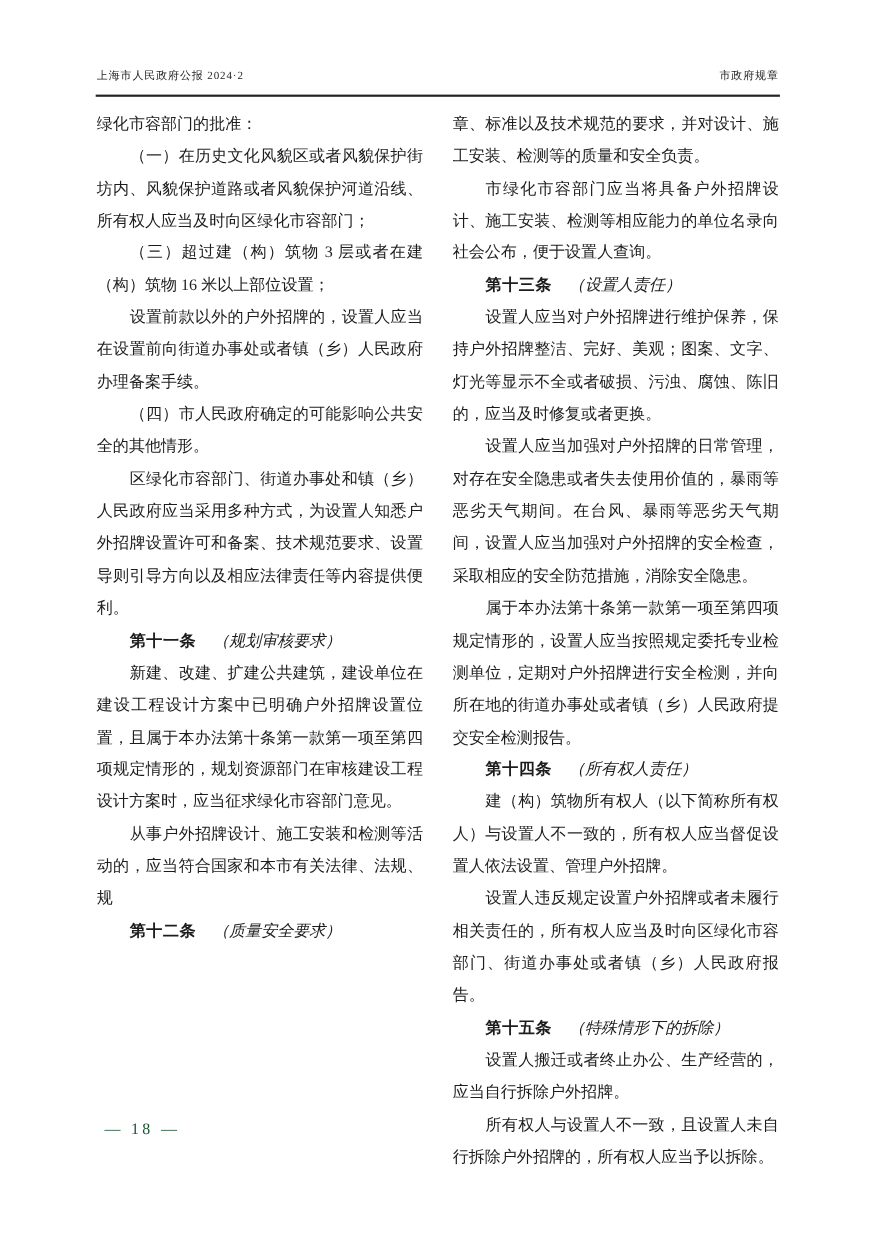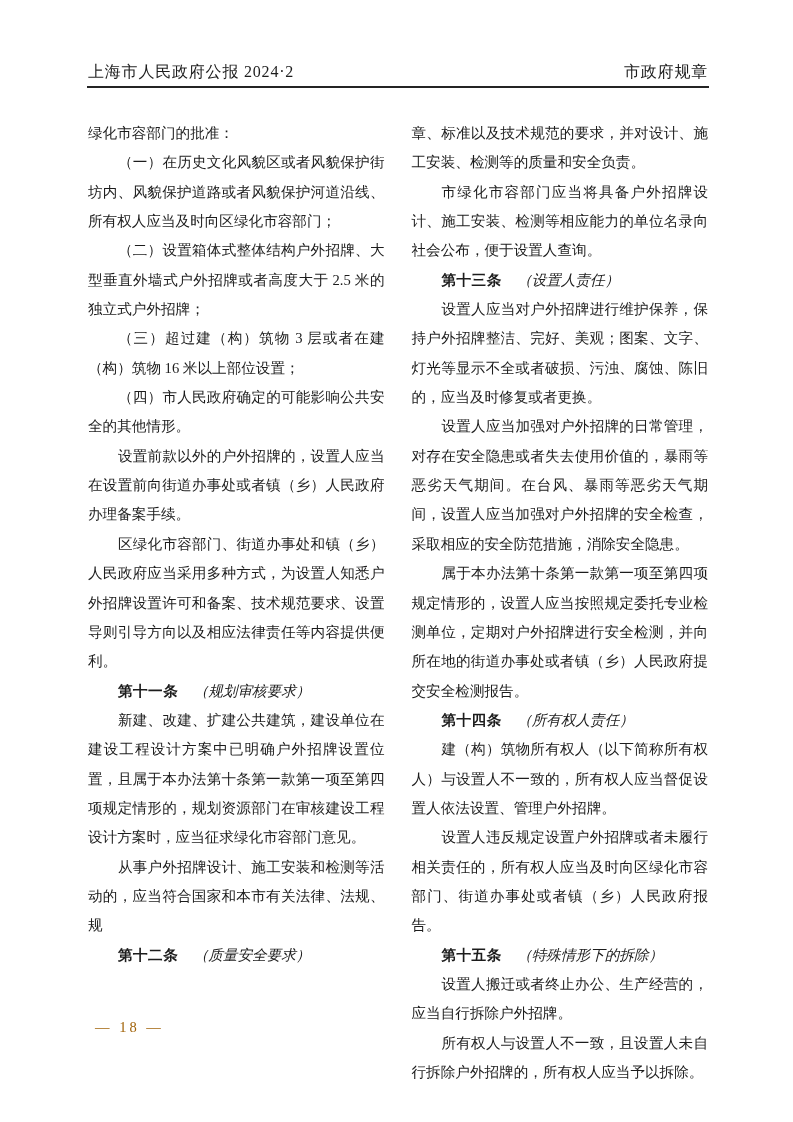--- a/index.html
+++ b/index.html
@@ -12,32 +12,32 @@
     position: relative;
     width: 793px; height: 1122px;
     background: #ffffff;
     overflow: hidden;
     color: #1c1c1c;
   }
   .running-header {
     position: absolute;
     top: 62px; left: 88px; width: 620px;
     display: flex; justify-content: space-between; align-items: baseline;
-    font-size: 16px; letter-spacing: 0.8px; color: #1d1d1d;
+    font-size: 10px; letter-spacing: 0.8px; color: #1d1d1d;
     white-space: nowrap;
   }
   .header-rule {
     position: absolute;
     top: 86px; left: 87px; width: 622px; height: 1.6px;
     background: #242424;
   }
   .content {
     position: absolute;
     top: 99px; left: 88px; width: 620px;
-    display: flex; gap: 27px; margin-top: 20px;
+    display: flex; gap: 27px;
   }
   .col { width: 296.5px; }
   .col p {
     margin: 0;
     font-size: 14.6px;
     line-height: 29.35px;
     text-align: justify;
     text-justify: inter-character;
     color: #1c1c1c;
   }
@@ -45,45 +45,44 @@
   .cont { text-indent: 0; }
   .article-term {
     font-weight: bold;
     font-family: "Liberation Sans", "DejaVu Sans", sans-serif;
     letter-spacing: 0.5px;
   }
   .article-title { margin-left: 1.05em; font-style: italic; }
   .page-footer {
     position: absolute;
     top: 1019px; left: 95px;
-    font-size: 14.5px; letter-spacing: 3px; color: #a16207;
+    font-size: 14.5px; letter-spacing: 3px; color: #14532d;
     white-space: nowrap;
   }
 </style>
 </head>
 <body>
 
 <div class="page">
 
   <div class="running-header">
     <span>上海市人民政府公报 2024·2</span>
     <span>市政府规章</span>
   </div>
 
   <div class="header-rule"></div>
 
   <div class="content">
 
     <div class="col">
       <p class="cont">绿化市容部门的批准：</p>
       <p class="ind">（一）在历史文化风貌区或者风貌保护街坊内、风貌保护道路或者风貌保护河道沿线、所有权人应当及时向区绿化市容部门；</p>
-      <p class="ind">（二）设置箱体式整体结构户外招牌、大型垂直外墙式户外招牌或者高度大于 2.5 米的独立式户外招牌；</p>
       <p class="ind">（三）超过建（构）筑物 3 层或者在建（构）筑物 16 米以上部位设置；</p>
+      <p class="ind">设置前款以外的户外招牌的，设置人应当在设置前向街道办事处或者镇（乡）人民政府办理备案手续。</p>
       <p class="ind">（四）市人民政府确定的可能影响公共安全的其他情形。</p>
-      <p class="ind">设置前款以外的户外招牌的，设置人应当在设置前向街道办事处或者镇（乡）人民政府办理备案手续。</p>
       <p class="ind">区绿化市容部门、街道办事处和镇（乡）人民政府应当采用多种方式，为设置人知悉户外招牌设置许可和备案、技术规范要求、设置导则引导方向以及相应法律责任等内容提供便利。</p>
       <p class="ind"><span class="article-term">第十一条</span><span class="article-title">（规划审核要求）</span></p>
       <p class="ind">新建、改建、扩建公共建筑，建设单位在建设工程设计方案中已明确户外招牌设置位置，且属于本办法第十条第一款第一项至第四项规定情形的，规划资源部门在审核建设工程设计方案时，应当征求绿化市容部门意见。</p>
       <p class="ind">从事户外招牌设计、施工安装和检测等活动的，应当符合国家和本市有关法律、法规、规</p>
       <p class="ind"><span class="article-term">第十二条</span><span class="article-title">（质量安全要求）</span></p>
     </div>
 
     <div class="col">
       <p class="cont">章、标准以及技术规范的要求，并对设计、施工安装、检测等的质量和安全负责。</p>
       <p class="ind">市绿化市容部门应当将具备户外招牌设计、施工安装、检测等相应能力的单位名录向社会公布，便于设置人查询。</p>

